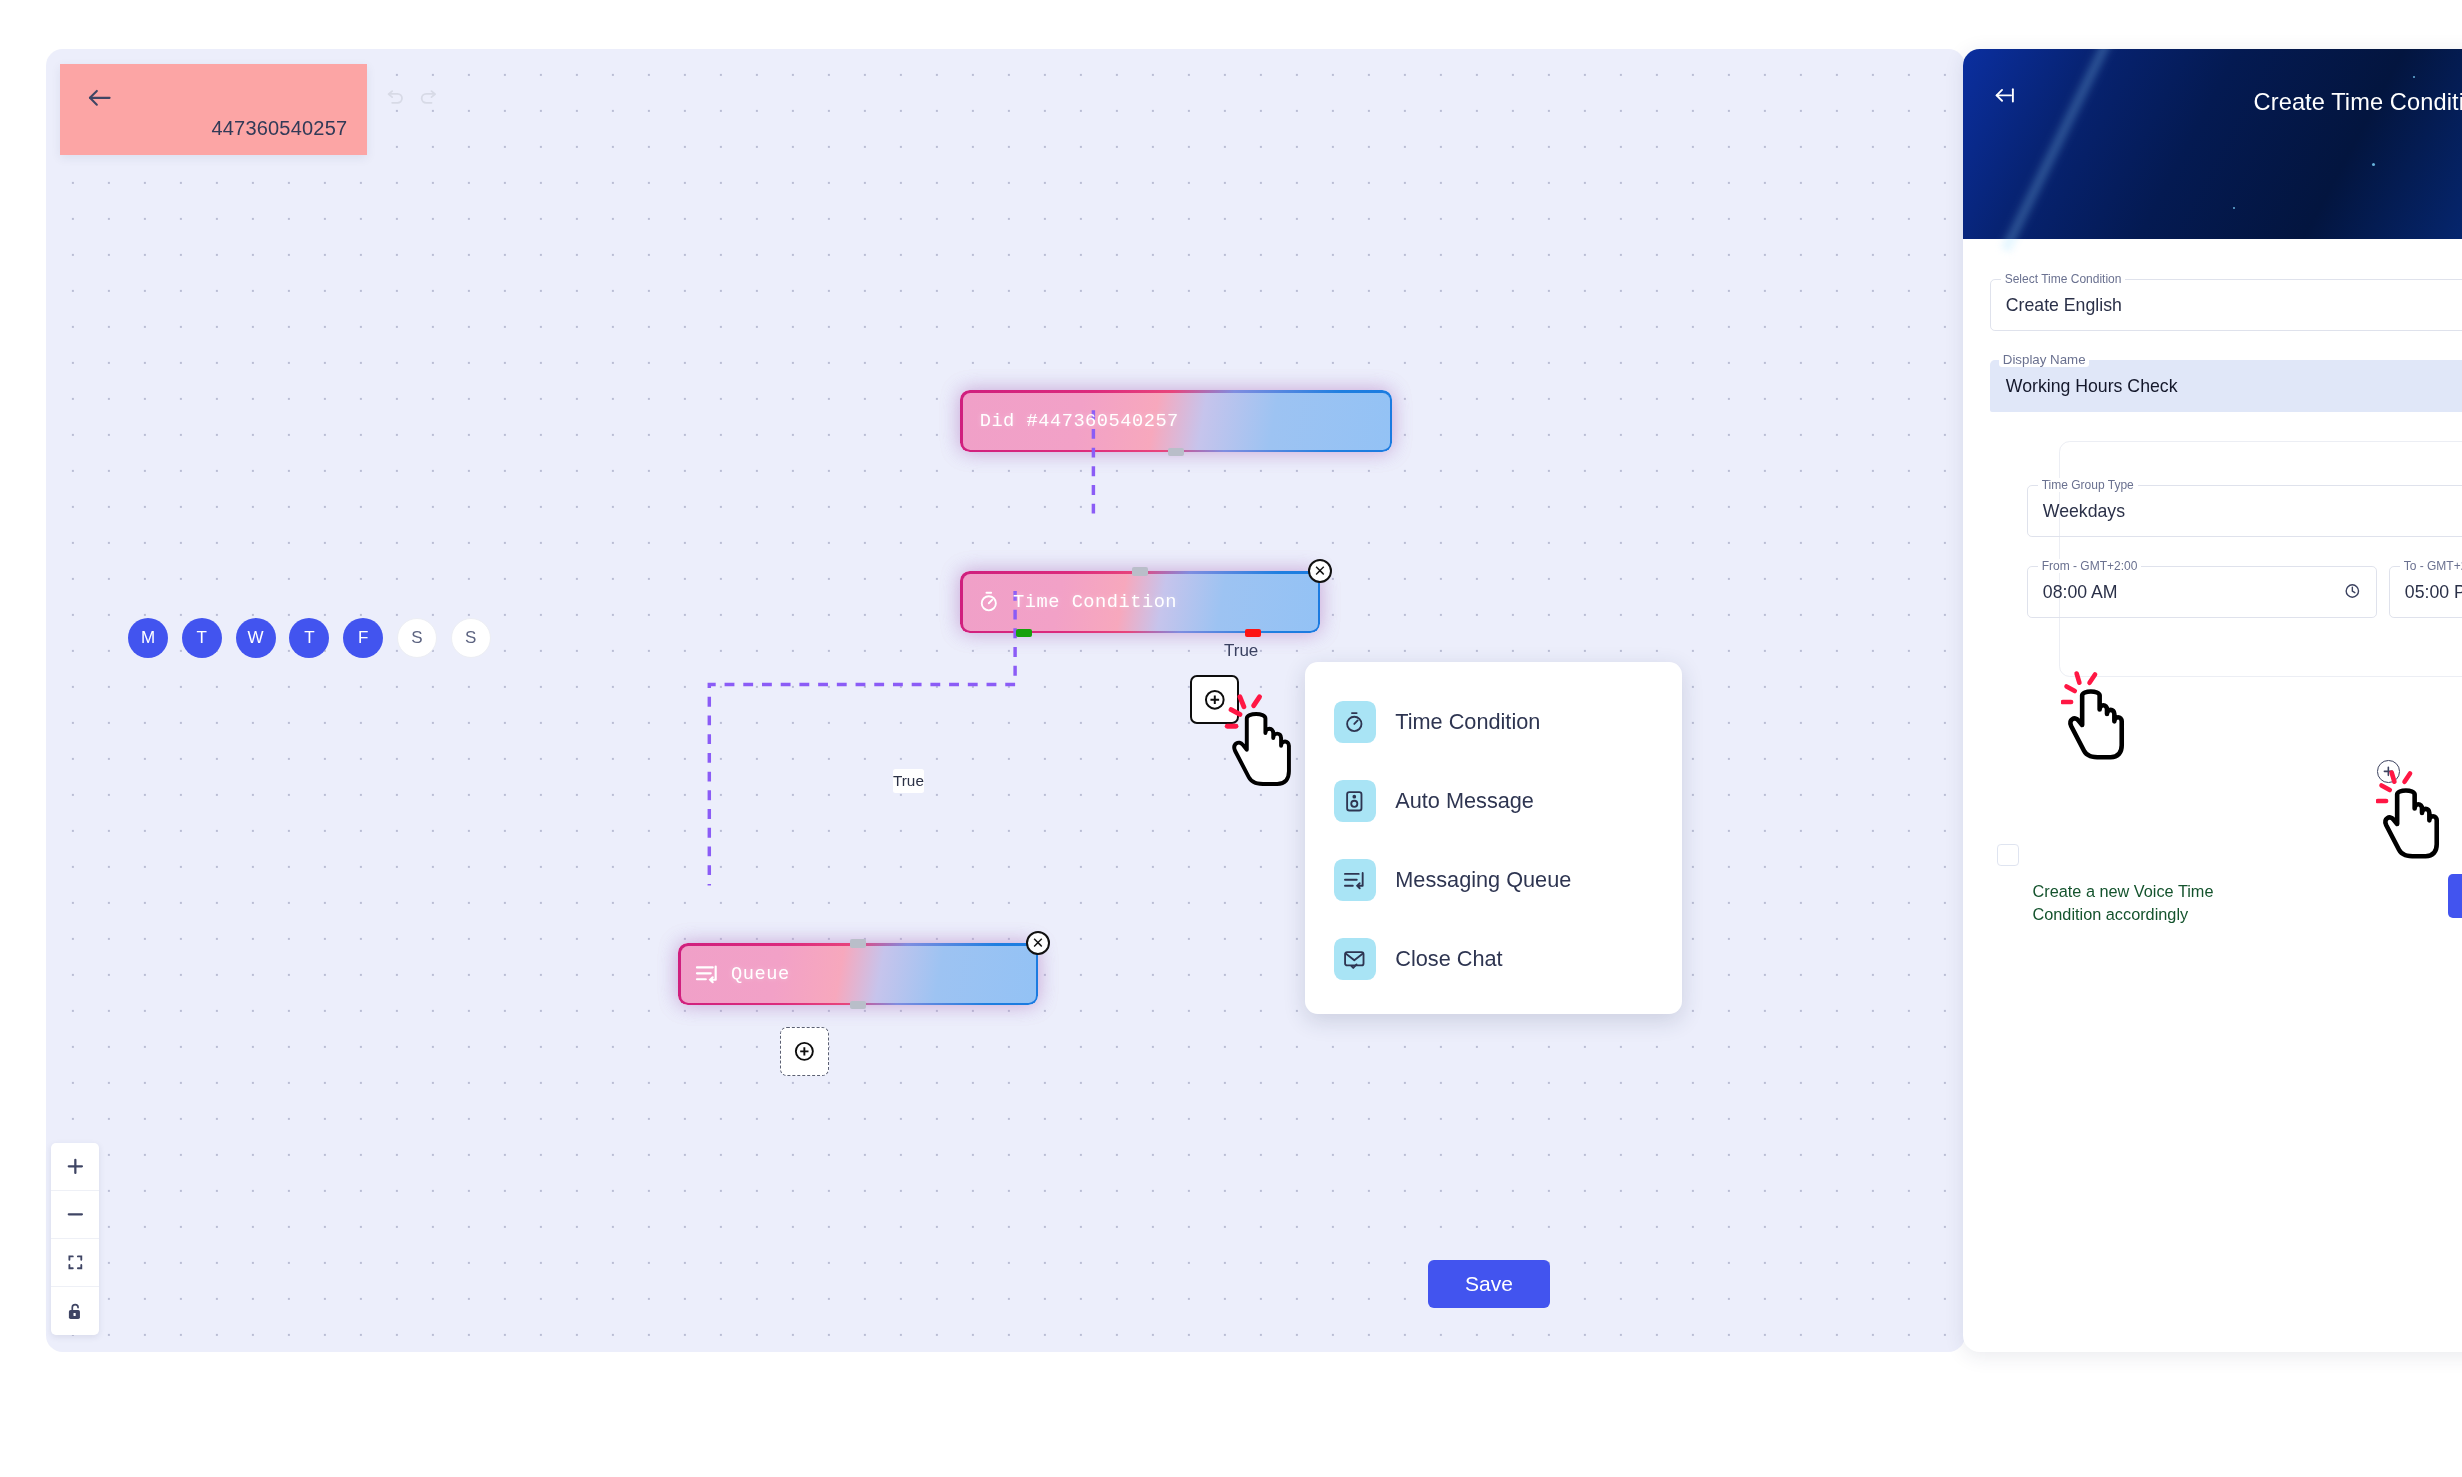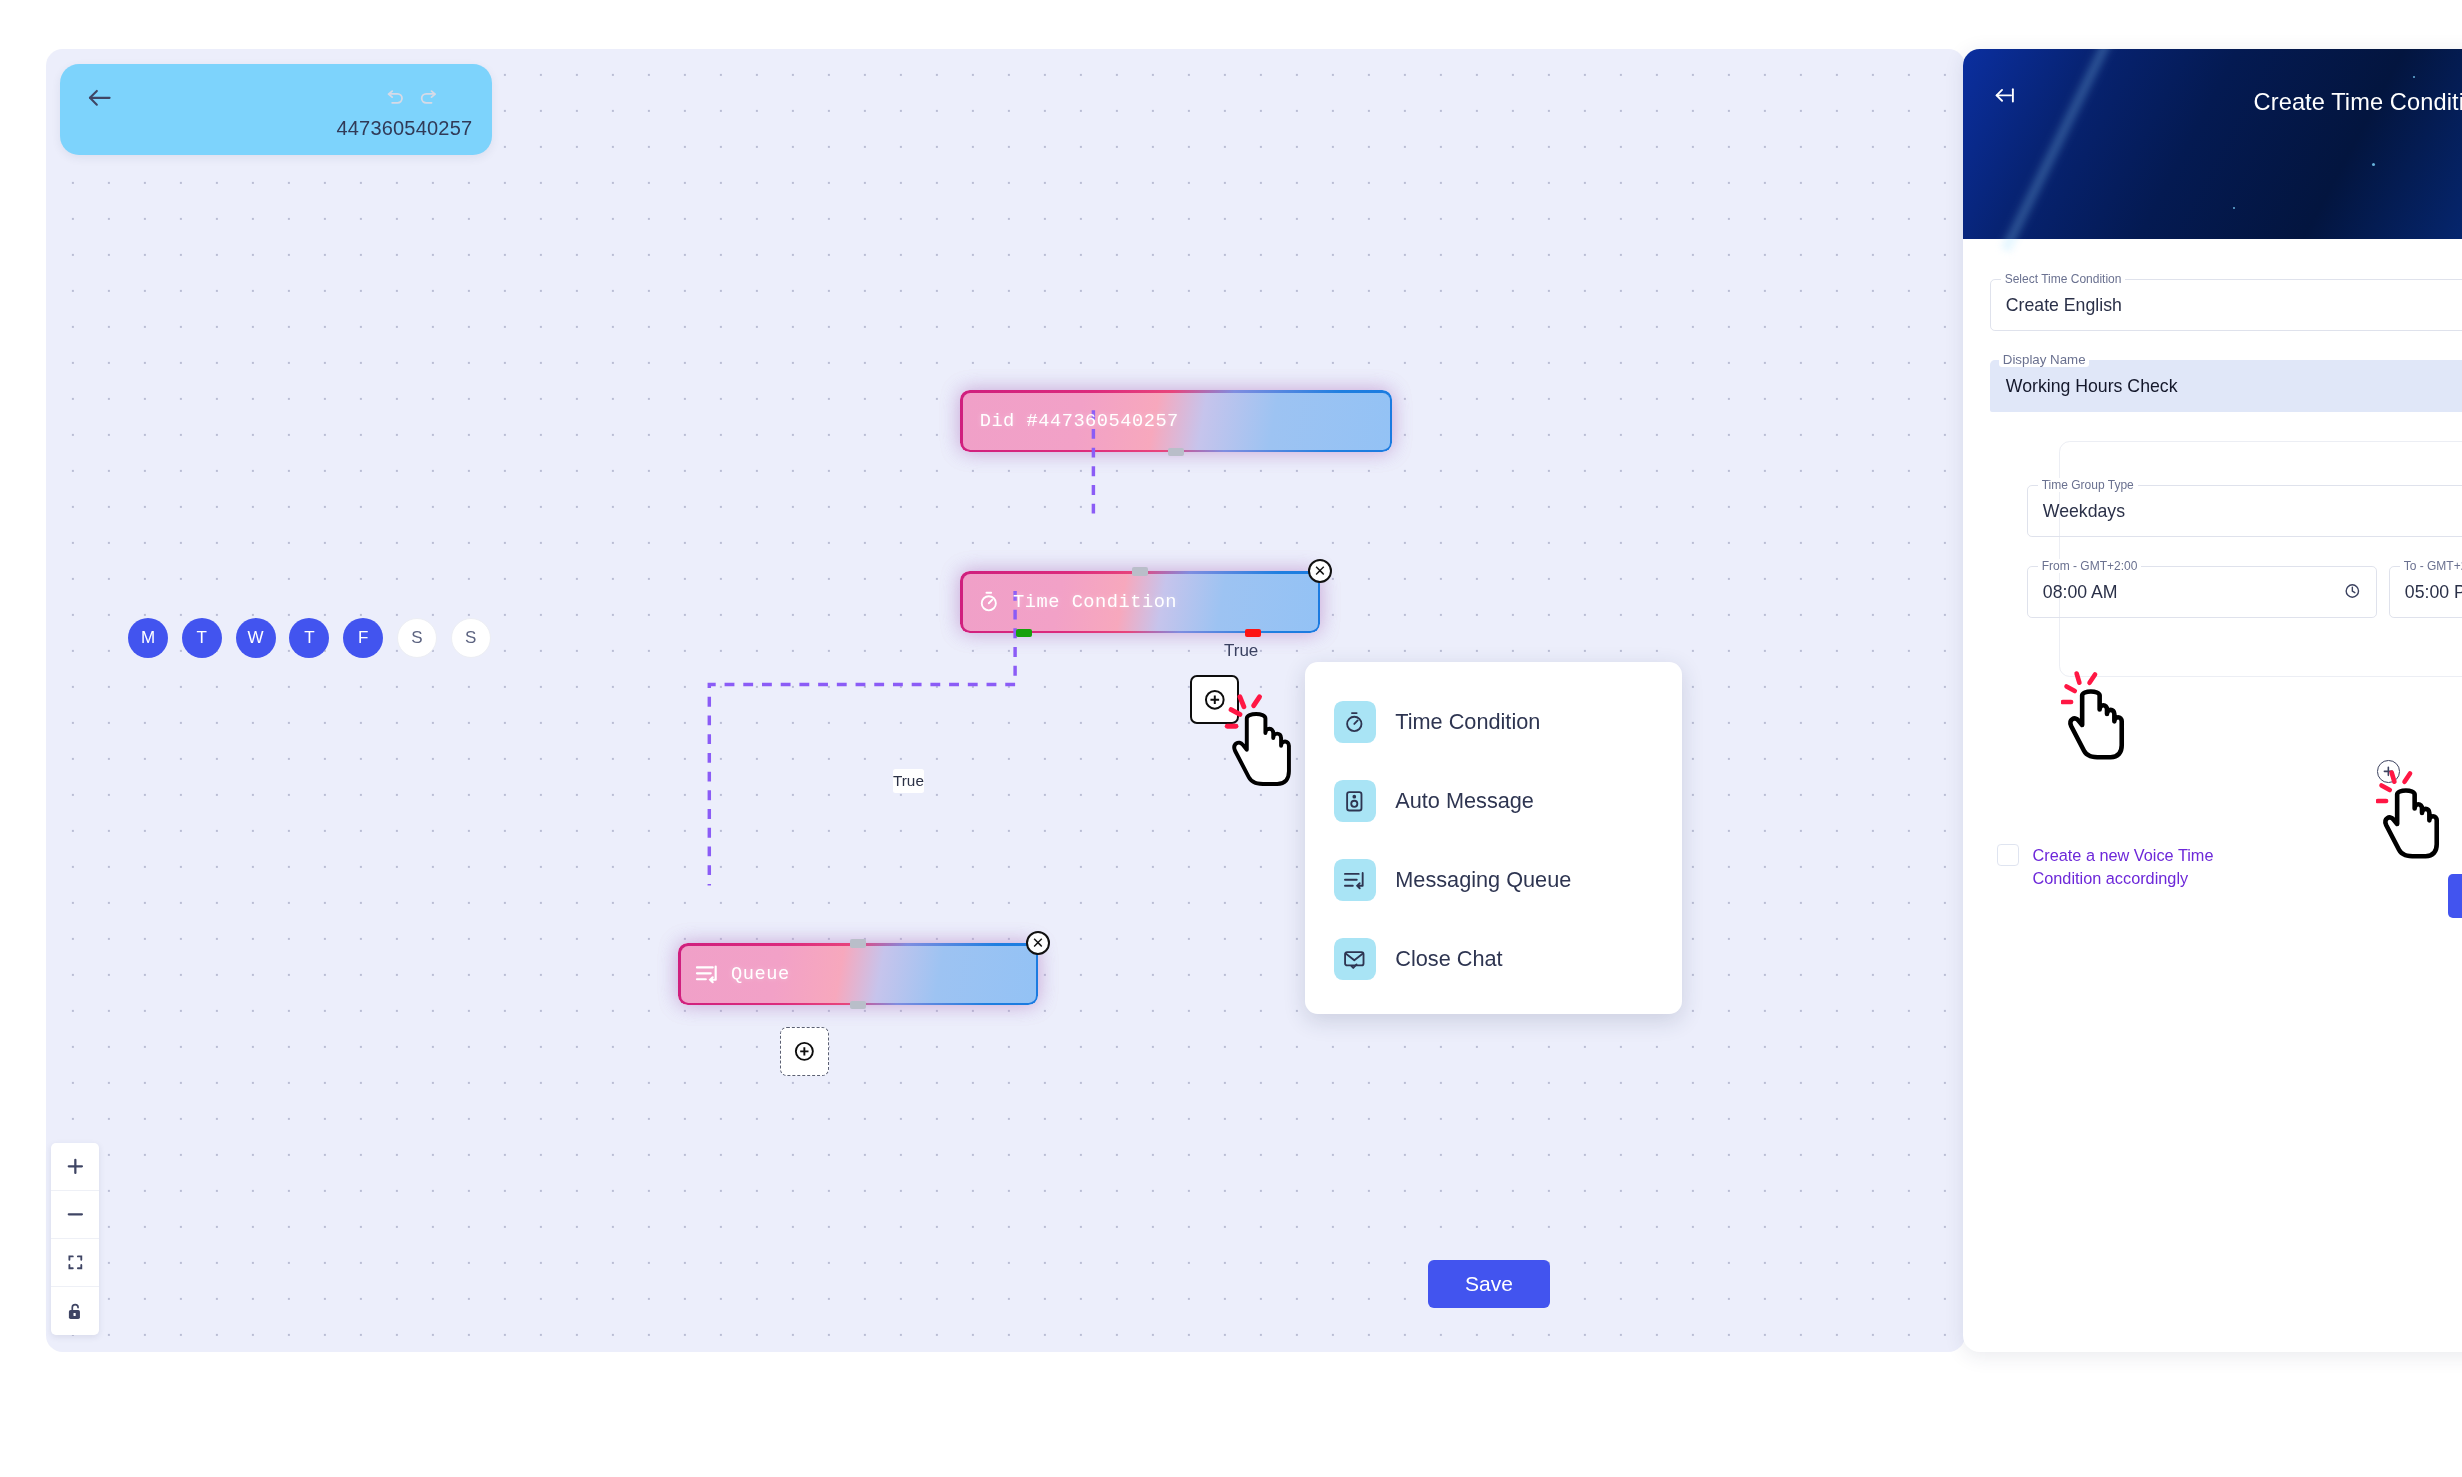--- a/index.html
+++ b/index.html
@@ -19,22 +19,22 @@
     background-image: radial-gradient(#b9bdd4 1.1px, transparent 1.2px);
     background-size: 36px 36px;
     background-position: 8.9px 7.9px;
     border-radius: 16.7px;
     overflow: hidden;
   }
 
   
   .flow-toolbar {
     position: absolute; left: 60px; top: 64px;
-    width: 432px; height: 91px;
-    background: #7dd3fc; border-radius: 19px;
+    width: 307px; height: 91px;
+    background: #fca5a5; border-radius: 0;
     box-shadow: 0 3px 9.8px rgba(40,50,90,.08);
   }
   .ft-back {
     position:absolute; left:23.6px; top:20.7px; width:30.5px; height:25.6px;
     display:flex; align-items:center; justify-content:center;
     color:#3f4564; cursor:pointer;
   }
   .ft-undo, .ft-redo {
     position:absolute; top:23.6px; width:24.6px; height:20.7px;
     display:flex; align-items:center; justify-content:center;
@@ -213,21 +213,21 @@
     border-radius:50%; border:1.5px solid #3d4360; color:#3d4360;
     display:flex; align-items:center; justify-content:center; font-size:16.7px;
     line-height:1; cursor:pointer; z-index:8;
   }
 
   .checkbox-row { position:absolute; left:1997px; top:844px; display:flex; gap:13.8px; width:276px;}
   .checkbox {
     width:21.7px; height:21.7px; border:1.5px solid #dfe4f0; border-radius:3.9px;
     background:#fff; flex:0 0 auto; cursor:pointer;
   }
-  .checkbox-label { font-size:16.3px; color:#6d28d9; line-height:1.42; }
+  .checkbox-label { font-size:16.3px; color:#14532d; line-height:1.42;margin-top:36px; }
 
   .create-btn {
     position:absolute; left:2448px; top:874px; width:331px; height:44px;
     background:#4254ef; color:#fff; border-radius:4.9px; font-size:19px;
     display:flex; align-items:center; justify-content:center; cursor:pointer;
   }
 
   
   .cursor { position:absolute; z-index:60; pointer-events:none; }
 </style>

